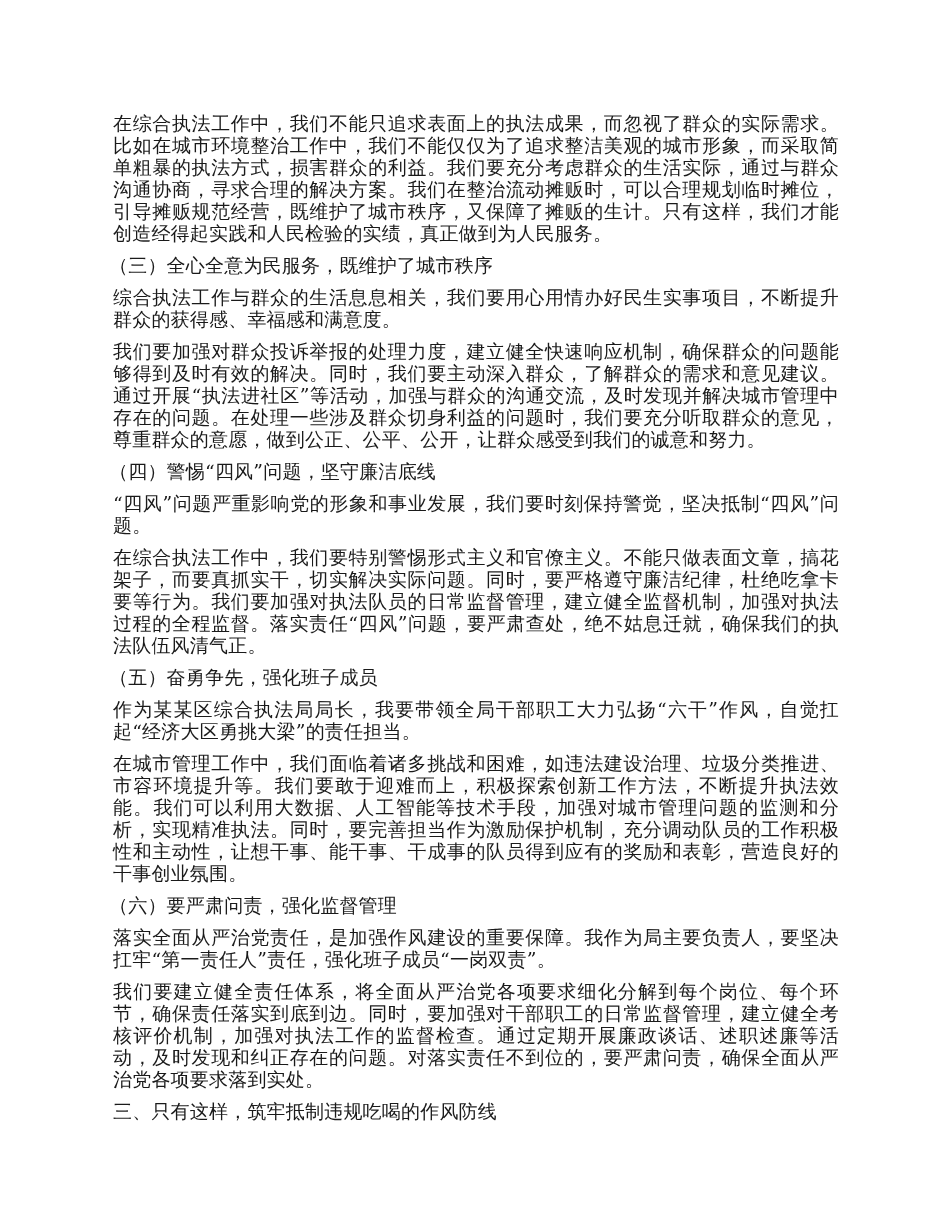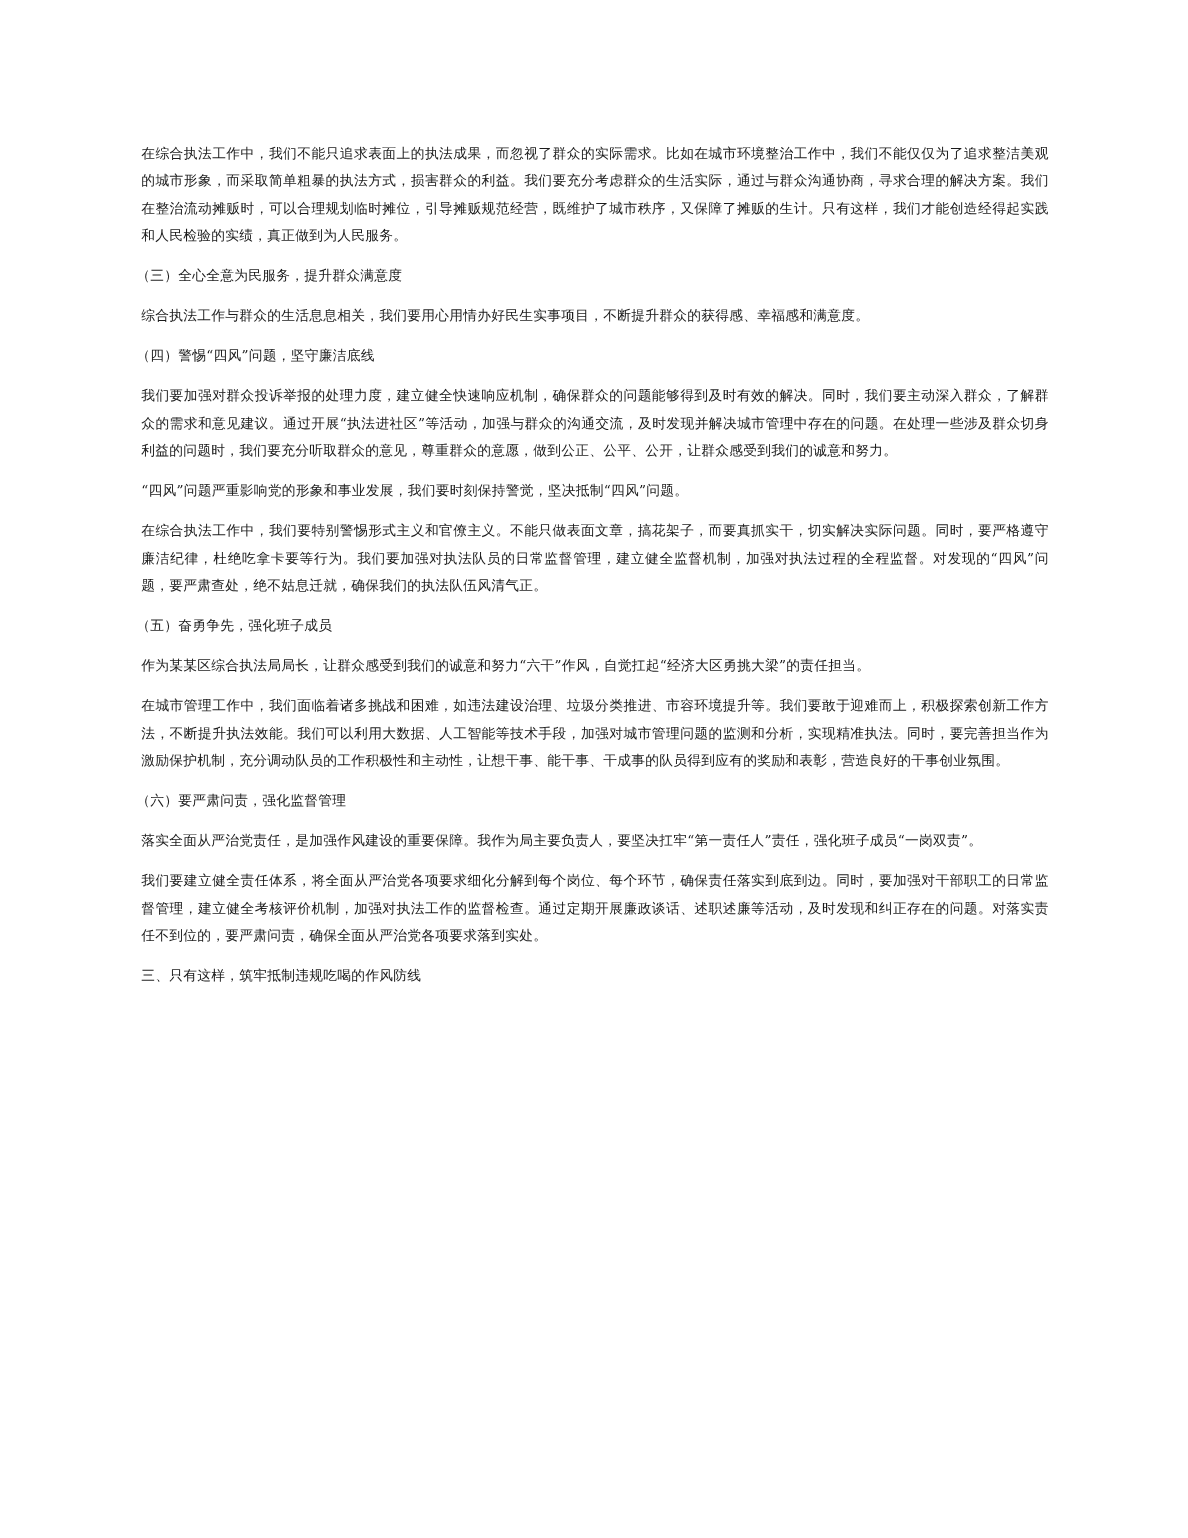--- a/index.html
+++ b/index.html
@@ -3,46 +3,46 @@
 <meta charset="utf-8">
 <style>
   html, body { margin: 0; padding: 0; background: #ffffff; }
   body { width: 950px; height: 1230px; position: relative; overflow: hidden; }
   .page {
     position: absolute;
     left: 113px;
     top: 112px;
     width: 726px;
     font-family: "DejaVu Serif", "Liberation Serif", serif;
-    font-size: 11px;
+    font-size: 19px;
     line-height: 22px;
     color: #1a1a1a;
   }
   .p {
     margin: 0 0 10px 0;
     text-align: justify;
     text-justify: inter-character;
     letter-spacing: 0.2px;
   }
   .h {
     margin: 0 0 10px 0;
     margin-left: -4px;
   }
 </style>
 </head>
 <body>
 
 <div class="page">
   <p class="p">在综合执法工作中，我们不能只追求表面上的执法成果，而忽视了群众的实际需求。比如在城市环境整治工作中，我们不能仅仅为了追求整洁美观的城市形象，而采取简单粗暴的执法方式，损害群众的利益。我们要充分考虑群众的生活实际，通过与群众沟通协商，寻求合理的解决方案。我们在整治流动摊贩时，可以合理规划临时摊位，引导摊贩规范经营，既维护了城市秩序，又保障了摊贩的生计。只有这样，我们才能创造经得起实践和人民检验的实绩，真正做到为人民服务。</p>
-  <p class="p h">（三）全心全意为民服务，提升群众满意度</p>
+  <p class="p h">（三）全心全意为民服务，既维护了城市秩序</p>
   <p class="p">综合执法工作与群众的生活息息相关，我们要用心用情办好民生实事项目，不断提升群众的获得感、幸福感和满意度。</p>
+  <p class="p">我们要加强对群众投诉举报的处理力度，建立健全快速响应机制，确保群众的问题能够得到及时有效的解决。同时，我们要主动深入群众，了解群众的需求和意见建议。通过开展“执法进社区”等活动，加强与群众的沟通交流，及时发现并解决城市管理中存在的问题。在处理一些涉及群众切身利益的问题时，我们要充分听取群众的意见，尊重群众的意愿，做到公正、公平、公开，让群众感受到我们的诚意和努力。</p>
   <p class="p h">（四）警惕“四风”问题，坚守廉洁底线</p>
-  <p class="p">我们要加强对群众投诉举报的处理力度，建立健全快速响应机制，确保群众的问题能够得到及时有效的解决。同时，我们要主动深入群众，了解群众的需求和意见建议。通过开展“执法进社区”等活动，加强与群众的沟通交流，及时发现并解决城市管理中存在的问题。在处理一些涉及群众切身利益的问题时，我们要充分听取群众的意见，尊重群众的意愿，做到公正、公平、公开，让群众感受到我们的诚意和努力。</p>
   <p class="p">“四风”问题严重影响党的形象和事业发展，我们要时刻保持警觉，坚决抵制“四风”问题。</p>
-  <p class="p">在综合执法工作中，我们要特别警惕形式主义和官僚主义。不能只做表面文章，搞花架子，而要真抓实干，切实解决实际问题。同时，要严格遵守廉洁纪律，杜绝吃拿卡要等行为。我们要加强对执法队员的日常监督管理，建立健全监督机制，加强对执法过程的全程监督。对发现的“四风”问题，要严肃查处，绝不姑息迁就，确保我们的执法队伍风清气正。</p>
+  <p class="p">在综合执法工作中，我们要特别警惕形式主义和官僚主义。不能只做表面文章，搞花架子，而要真抓实干，切实解决实际问题。同时，要严格遵守廉洁纪律，杜绝吃拿卡要等行为。我们要加强对执法队员的日常监督管理，建立健全监督机制，加强对执法过程的全程监督。落实责任“四风”问题，要严肃查处，绝不姑息迁就，确保我们的执法队伍风清气正。</p>
   <p class="p h">（五）奋勇争先，强化班子成员</p>
-  <p class="p">作为某某区综合执法局局长，让群众感受到我们的诚意和努力“六干”作风，自觉扛起“经济大区勇挑大梁”的责任担当。</p>
+  <p class="p">作为某某区综合执法局局长，我要带领全局干部职工大力弘扬“六干”作风，自觉扛起“经济大区勇挑大梁”的责任担当。</p>
   <p class="p">在城市管理工作中，我们面临着诸多挑战和困难，如违法建设治理、垃圾分类推进、市容环境提升等。我们要敢于迎难而上，积极探索创新工作方法，不断提升执法效能。我们可以利用大数据、人工智能等技术手段，加强对城市管理问题的监测和分析，实现精准执法。同时，要完善担当作为激励保护机制，充分调动队员的工作积极性和主动性，让想干事、能干事、干成事的队员得到应有的奖励和表彰，营造良好的干事创业氛围。</p>
   <p class="p h">（六）要严肃问责，强化监督管理</p>
   <p class="p">落实全面从严治党责任，是加强作风建设的重要保障。我作为局主要负责人，要坚决扛牢“第一责任人”责任，强化班子成员“一岗双责”。</p>
   <p class="p">我们要建立健全责任体系，将全面从严治党各项要求细化分解到每个岗位、每个环节，确保责任落实到底到边。同时，要加强对干部职工的日常监督管理，建立健全考核评价机制，加强对执法工作的监督检查。通过定期开展廉政谈话、述职述廉等活动，及时发现和纠正存在的问题。对落实责任不到位的，要严肃问责，确保全面从严治党各项要求落到实处。</p>
   <p class="p">三、只有这样，筑牢抵制违规吃喝的作风防线</p>
 </div>
 
 </body></html>

